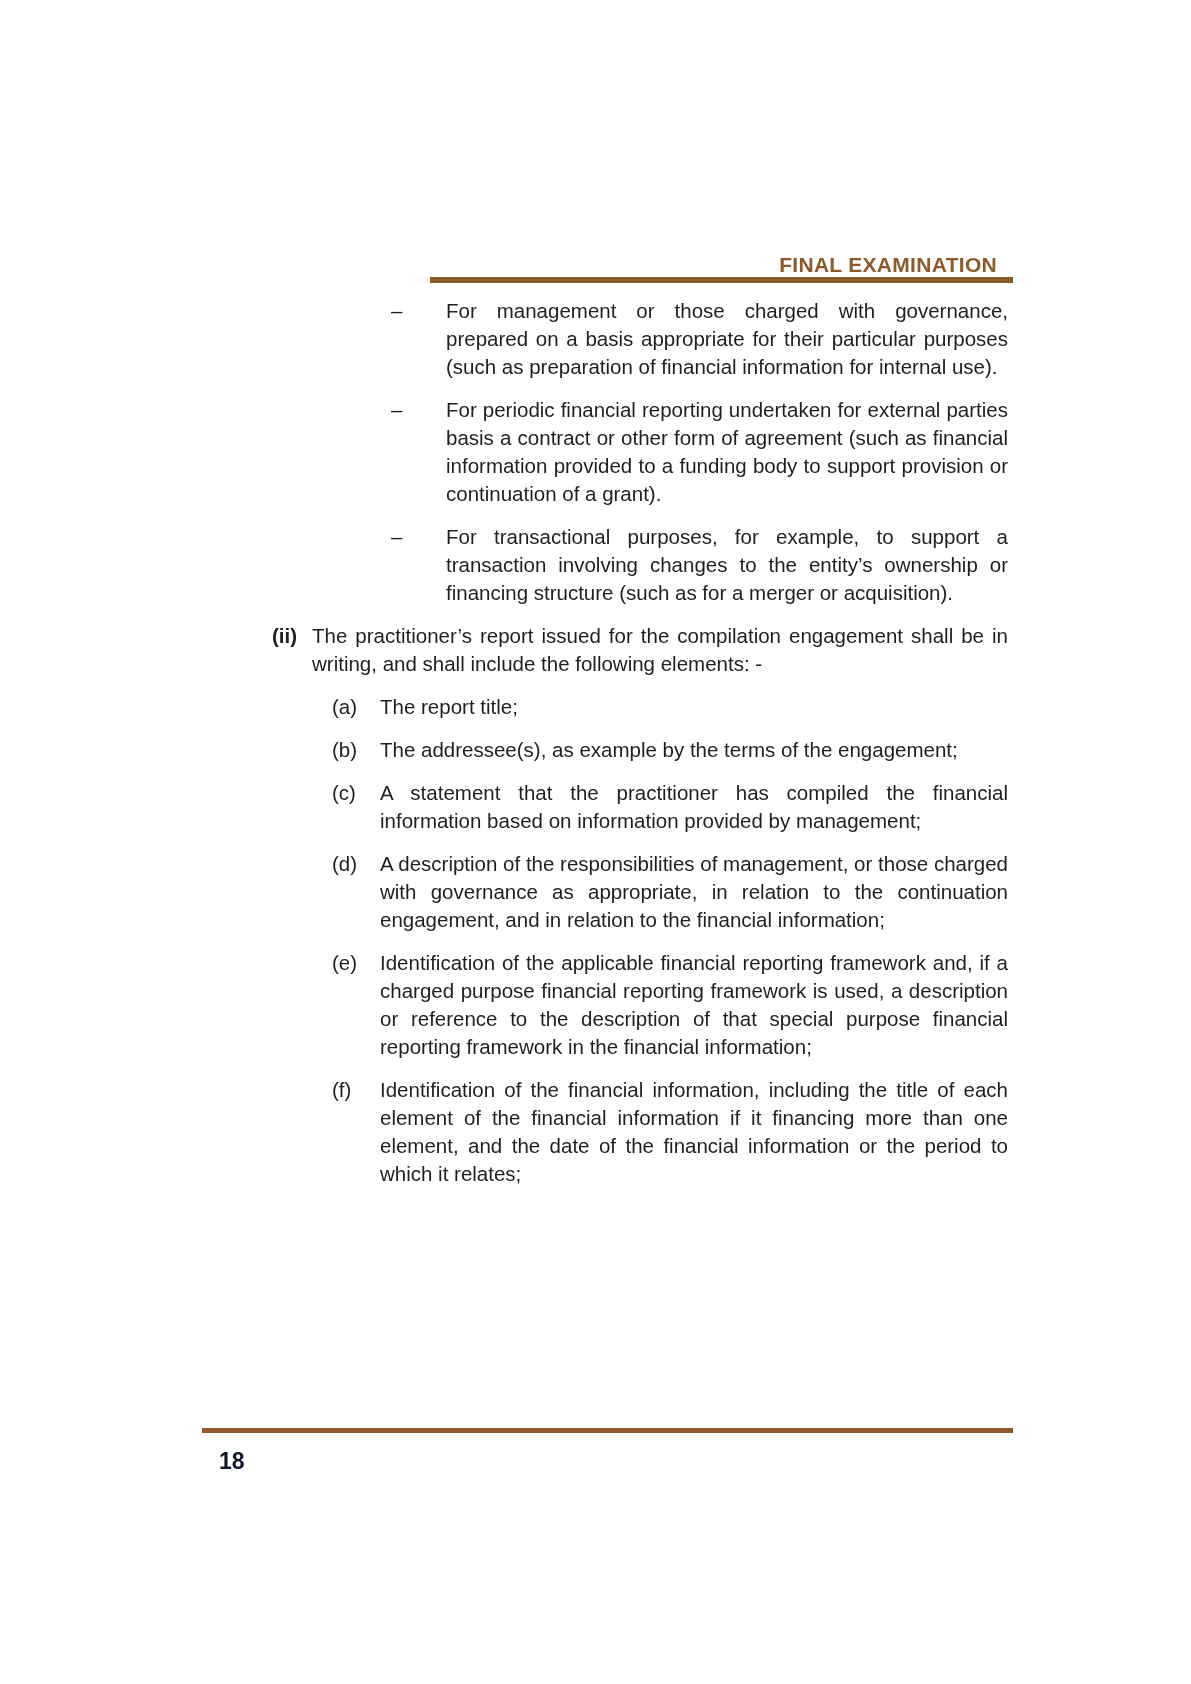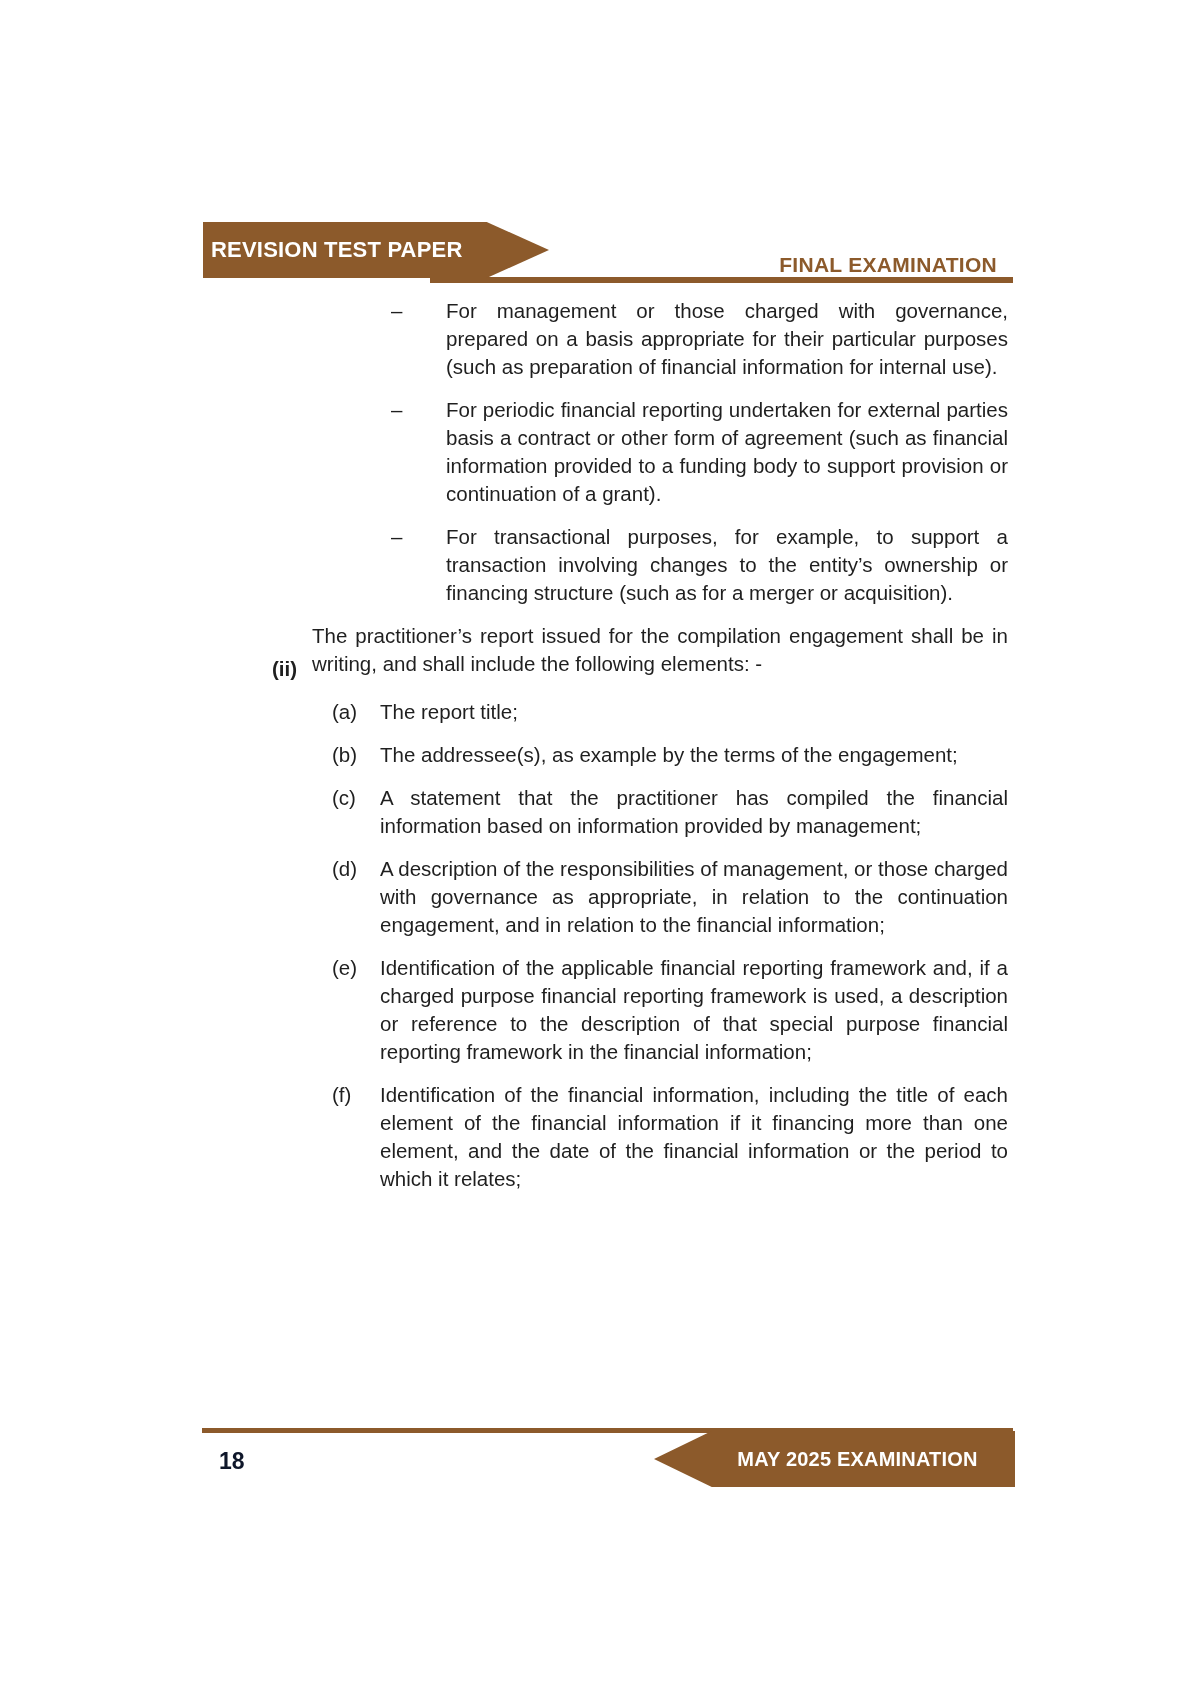--- a/index.html
+++ b/index.html
@@ -50,21 +50,21 @@
     line-height: 28px;
   }
   .row { display: flex; }
   .row .text { flex: 1; text-align: justify; }
 
   .bullet-row { margin: 0 183px 15px 391px; }
   .bullet-row:first-child { margin-top: 8px; }
   .bullet-row .marker { flex: none; width: 55px; }
 
   .ii-row { margin: 0 183px 15px 272px; }
-  .ii-row .marker { flex: none; width: 40px; font-weight: bold; margin-top: 33px; }
+  .ii-row .marker { flex: none; width: 40px; font-weight: bold; }
 
   .sub-row { margin: 0 183px 15px 332px; }
   .sub-row .marker { flex: none; width: 48px; }
 
   
   .footer-rule {
     position: absolute;
     left: 202px; top: 1428px;
     width: 811px; height: 5px;
     background: #8C5A2B;
@@ -90,23 +90,20 @@
     color: #0f172a; font-weight: bold; font-size: 23px;
     z-index: 2;
   }
 </style>
 </head>
 <body>
 
 <div class="page">
 
   <div class="header-rule"></div>
-  <div class="banner-left">
-    <span>REVISION TEST PAPER</span>
-  </div>
   <div class="final-exam">FINAL EXAMINATION</div>
 
   <div class="content">
 
     <div class="row bullet-row">
       <span class="marker">–</span>
       <div class="text">For management or those charged with governance, prepared on a basis appropriate for their particular purposes (such as preparation of financial information for internal use).</div>
     </div>
 
     <div class="row bullet-row">
@@ -151,17 +148,14 @@
 
     <div class="row sub-row">
       <span class="marker">(f)</span>
       <div class="text">Identification of the financial information, including the title of each element of the financial information if it financing more than one element, and the date of the financial information or the period to which it relates;</div>
     </div>
 
   </div>
 
   <div class="footer-rule"></div>
   <div class="page-num">18</div>
-  <div class="banner-right">
-    <span>MAY 2025 EXAMINATION</span>
-  </div>
 
 </div>
 
 </body></html>

